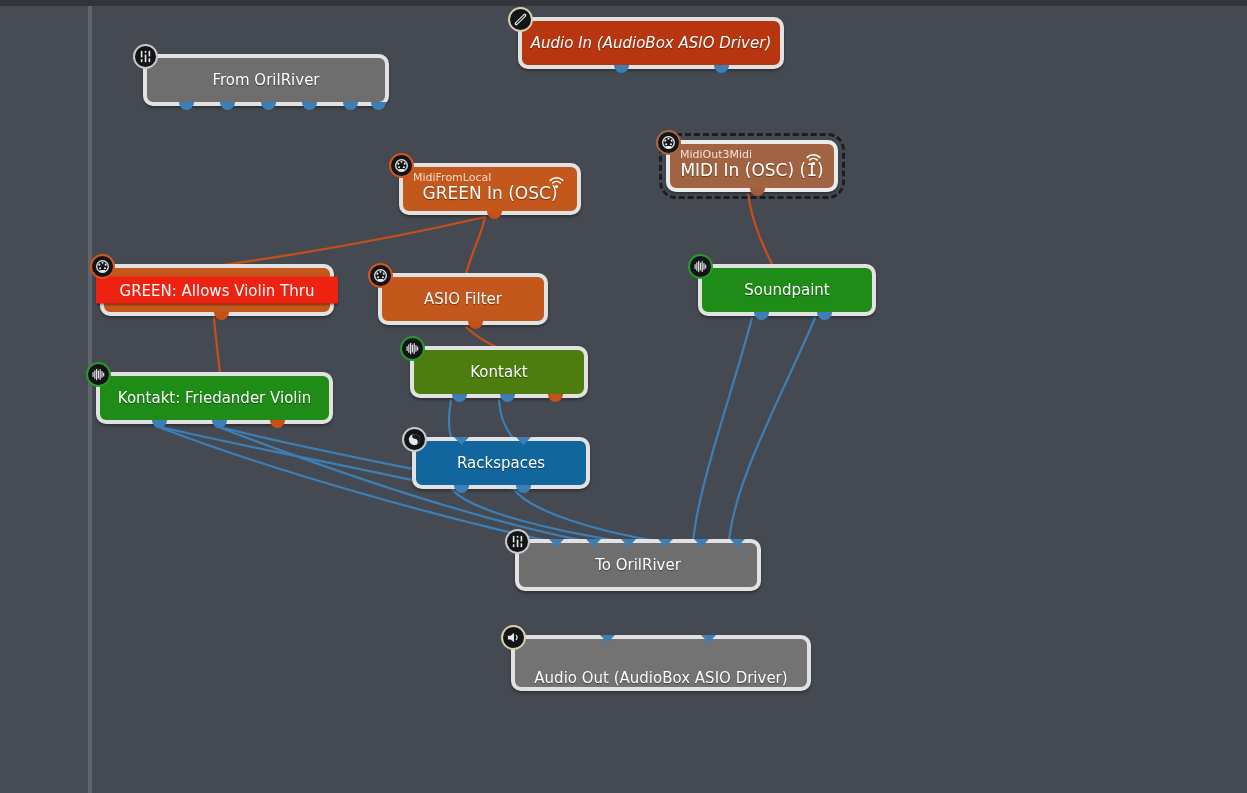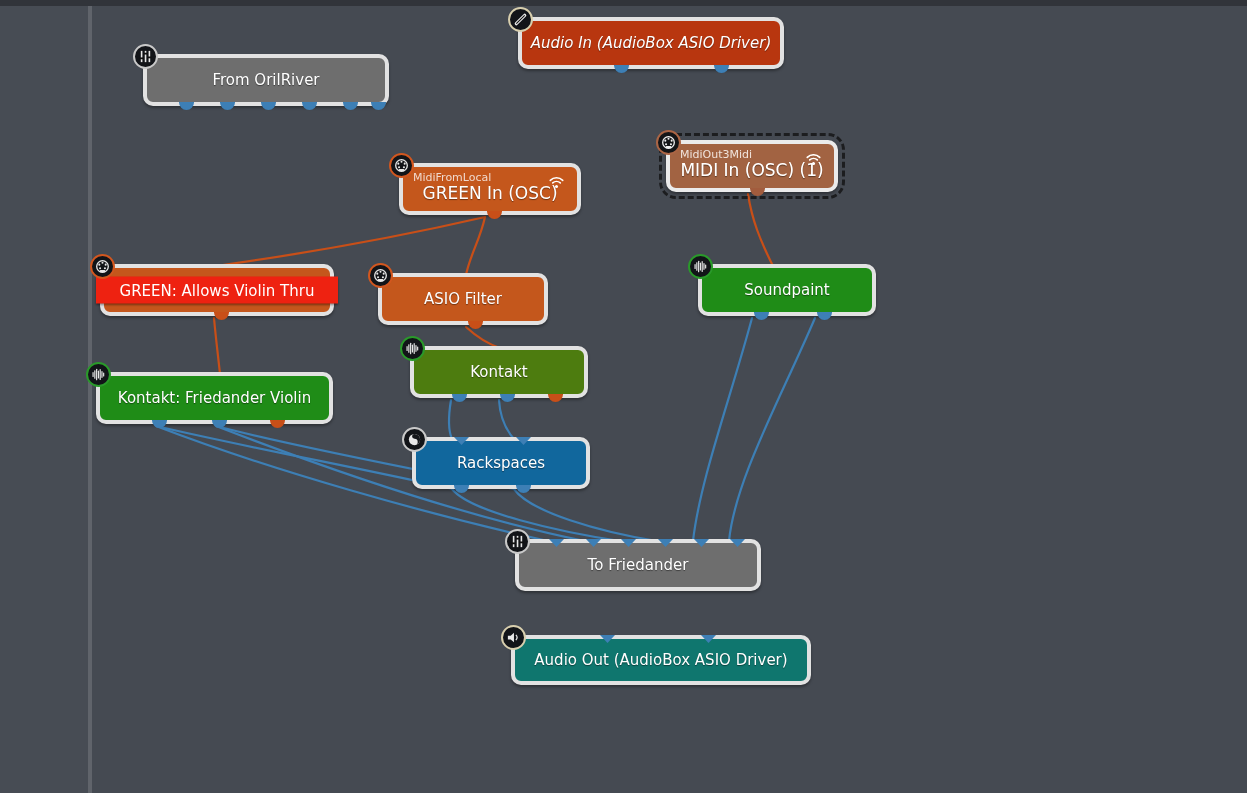--- a/index.html
+++ b/index.html
@@ -372,29 +372,29 @@
         <div class="badge ring-grey">
           <svg width="15" height="15" viewBox="0 0 16 16">
             <rect x="3" y="2" width="1.7" height="12" fill="#e8e8e8"></rect>
             <rect x="7.2" y="2" width="1.7" height="12" fill="#e8e8e8"></rect>
             <rect x="11.3" y="2" width="1.7" height="12" fill="#e8e8e8"></rect>
             <rect x="1.8" y="9" width="4.2" height="1.9" fill="#111"></rect>
             <rect x="6" y="4" width="4.2" height="1.9" fill="#111"></rect>
             <rect x="10.1" y="8" width="4.2" height="1.9" fill="#111"></rect>
           </svg>
         </div>
-        <div class="title">To Friedander</div>
+        <div class="title">To OrilRiver</div>
         <div class="port audio-in" style="left: 30px; top: -4px;"></div>
         <div class="port audio-in" style="left: 67px; top: -4px;"></div>
         <div class="port audio-in" style="left: 102px; top: -4px;"></div>
         <div class="port audio-in" style="left: 139px; top: -4px;"></div>
         <div class="port audio-in" style="left: 175px; top: -4px;"></div>
         <div class="port audio-in" style="left: 211px; top: -4px;"></div>
       </div>
-      <div class="node" style="left: 511px; top: 635px; width: 300px; height: 50px; background: #0f766e;">
+      <div class="node" style="left: 511px; top: 635px; width: 300px; height: 56px; background: #737373; align-items: flex-end;">
         <div class="badge ring-tan">
           <svg width="15" height="15" viewBox="0 0 16 16">
             <path d="M2 6 L5 6 L8.5 3 L8.5 13 L5 10 L2 10 Z" fill="#e8e8e8"></path>
             <path d="M10.5 5.2 A4 4 0 0 1 10.5 10.8" stroke="#e8e8e8" stroke-width="1.3" fill="none"></path>
           </svg>
         </div>
         <div class="title">Audio Out (AudioBox ASIO Driver)</div>
         <div class="port audio-in" style="left: 85px; top: -4px;"></div>
         <div class="port audio-in" style="left: 186px; top: -4px;"></div>
       </div>

